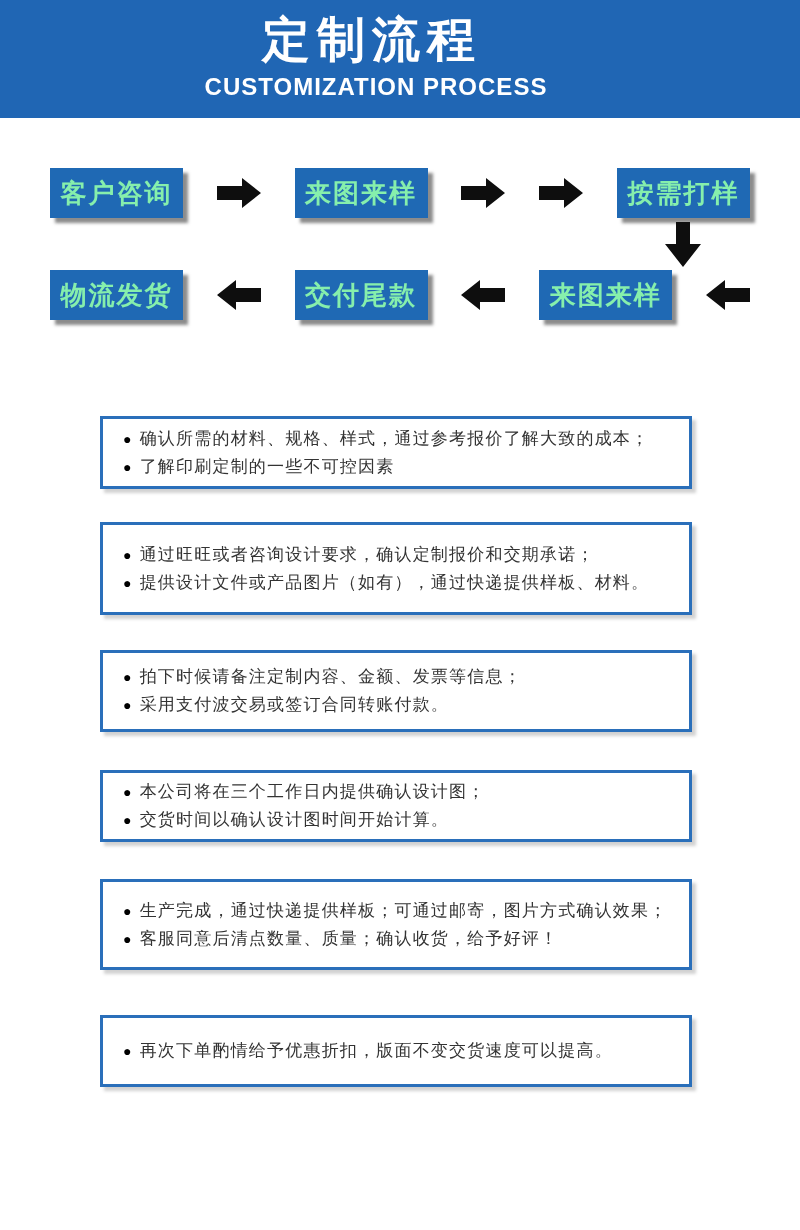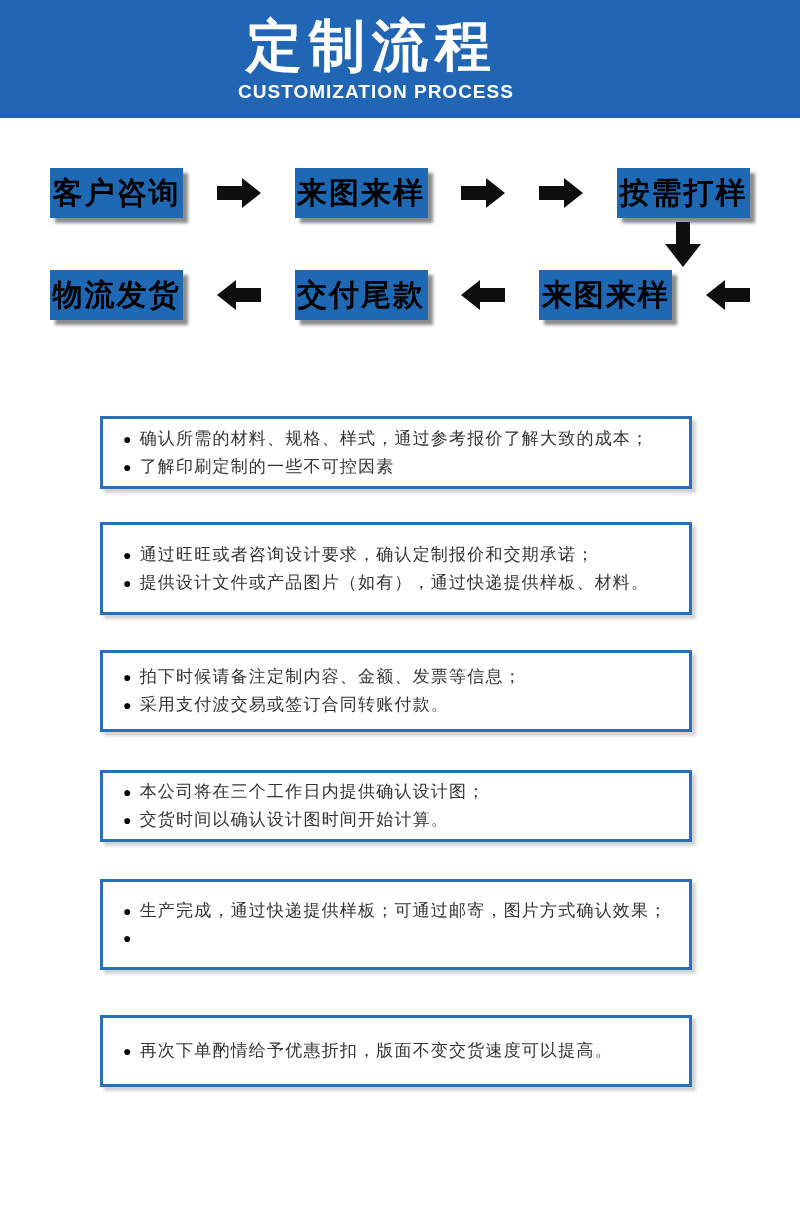--- a/index.html
+++ b/index.html
@@ -17,33 +17,33 @@
     overflow:hidden;
   }
   
   .banner{
     width:800px;height:118px;background:var(--banner-blue);
     display:flex;flex-direction:column;align-items:center;justify-content:center;
     color:#ffffff;
   }
   .banner-inner{transform:translateX(-28px);text-align:center;}
   .banner-title{
-    font-size:56px;font-weight:bold;letter-spacing:7px;line-height:1.1;
+    font-size:48px;font-weight:bold;letter-spacing:7px;line-height:1.1;font-family:Liberation Mono, monospace;
   }
   .banner-subtitle{
-    font-size:19px;font-weight:bold;letter-spacing:1px;margin-top:4px;margin-left:8px;
+    font-size:24px;font-weight:bold;letter-spacing:1px;margin-top:4px;margin-left:8px;
   }
   
   .flowchart{margin-top:50px;}
   .flow-row{
     width:700px;margin:0 auto;display:flex;align-items:center;justify-content:space-between;
   }
   .flow-box{
     width:133px;height:50px;background:var(--box-blue);
-    color:#000000;font-size:30px;font-weight:bold;letter-spacing:2px;
+    color:#86efac;font-size:26px;font-weight:bold;letter-spacing:2px;
     display:flex;align-items:center;justify-content:center;
     box-shadow:5px 5px 3px rgba(45,45,45,0.55);
     white-space:nowrap;
     text-align:center;
   }
   .arrow{display:flex;align-items:center;justify-content:center;}
   .arrow svg{display:block;}
   .arrow polygon{fill:var(--arrow-black);}
   .flow-spacer{
     width:700px;margin:0 auto;height:52px;position:relative;
@@ -181,20 +181,21 @@
     </div>
   </div>
 
   <div class="note-box h91">
     <div class="note-line">
       <span class="bullet">●</span>
       <span>生产完成，通过快递提供样板；可通过邮寄，图片方式确认效果；</span>
     </div>
     <div class="note-line">
       <span class="bullet">●</span>
+      <span>客服同意后清点数量、质量；确认收货，给予好评！</span>
     </div>
   </div>
 
   <div class="note-box h72b">
     <div class="note-line">
       <span class="bullet">●</span>
       <span>再次下单酌情给予优惠折扣，版面不变交货速度可以提高。</span>
     </div>
   </div>
 

